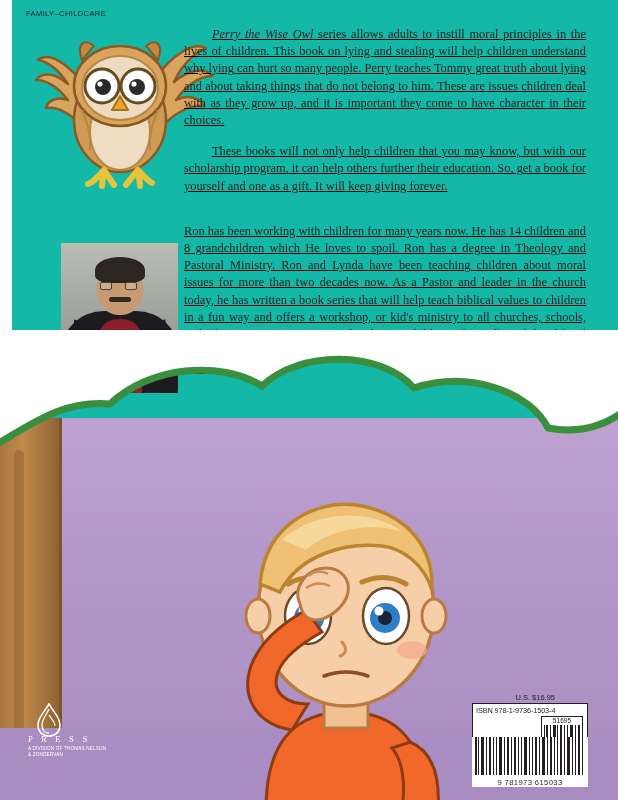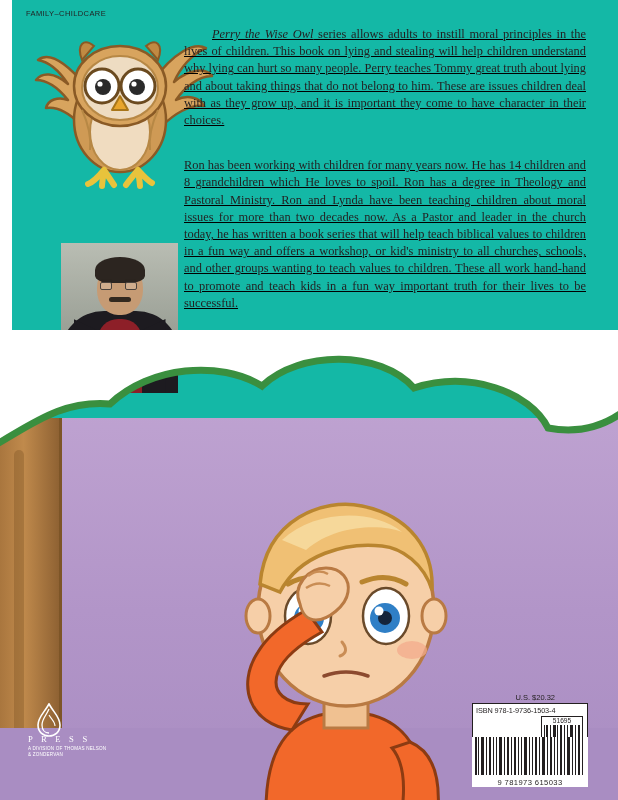--- a/index.html
+++ b/index.html
@@ -308,20 +308,21 @@
 
       <path d="M48 86 q10 22 8 40" stroke="#b78845" stroke-width="2" fill="none"></path>
       <path d="M124 86 q-10 22 -8 40" stroke="#b78845" stroke-width="2" fill="none"></path>
 
       <path d="M70 146 q-10 12 -16 14 M70 146 q-2 14 -2 16 M70 146 q8 12 10 15" stroke="#e8c33c" stroke-width="6" fill="none" stroke-linecap="round"></path>
       <path d="M104 146 q-10 12 -12 15 M104 146 q2 14 2 16 M104 146 q10 11 14 13" stroke="#e8c33c" stroke-width="6" fill="none" stroke-linecap="round"></path>
     </svg>
 
     <div class="text-col">
       <p class="para"><i>Perry the Wise Owl</i><span> series allows adults to instill moral principles in the lives of children. This book on lying and stealing will help children understand why lying can hurt so many people. Perry teaches Tommy great truth about lying and about taking things that do not belong to him. These are issues children deal with as they grow up, and it is important they come to have character in their choices.</span></p>
+      <p class="para">These books will not only help children that you may know, but with our scholarship program, it can help others further their education. So, get a book for yourself and one as a gift. It will keep giving forever.</p>
       <p class="para noindent" style="margin-top:28px;">Ron has been working with children for many years now. He has 14 children and 8 grandchildren which He loves to spoil. Ron has a degree in Theology and Pastoral Ministry. Ron and Lynda have been teaching children about moral issues for more than two decades now. As a Pastor and leader in the church today, he has written a book series that will help teach biblical values to children in a fun way and offers a workshop, or kid's ministry to all churches, schools, and other groups wanting to teach values to children. These all work hand-hand to promote and teach kids in a fun way important truth for their lives to be successful.</p>
     </div>
 
     <div class="author-photo">
       <div class="ph-bg"></div>
       <div class="ph-wall"></div>
       <div class="ph-body"></div>
       <div class="ph-shirt"></div>
       <div class="ph-lapel-l"></div>
       <div class="ph-lapel-r"></div>
@@ -329,21 +330,21 @@
       <div class="ph-head"></div>
       <div class="ph-hair"></div>
       <div class="ph-brow-l"></div>
       <div class="ph-brow-r"></div>
       <div class="ph-glass-l"></div>
       <div class="ph-glass-r"></div>
       <div class="ph-mous"></div>
     </div>
   </div>
 
-  <div class="price-line">U.S. $20.32</div>
+  <div class="price-line">U.S. $16.95</div>
 
   <div class="isbn-block">
     <div class="isbn-top">ISBN 978-1-9736-1503-4</div>
     <div class="isbn-bar-small">
       <div class="isbn-price-digits">51695</div>
       <div class="bars">
         <span style="left:0px;width:1px"></span>
           <span style="left:2px;width:2px"></span>
         <span style="left:6px;width:1px"></span>
           <span style="left:9px;width:3px"></span>

